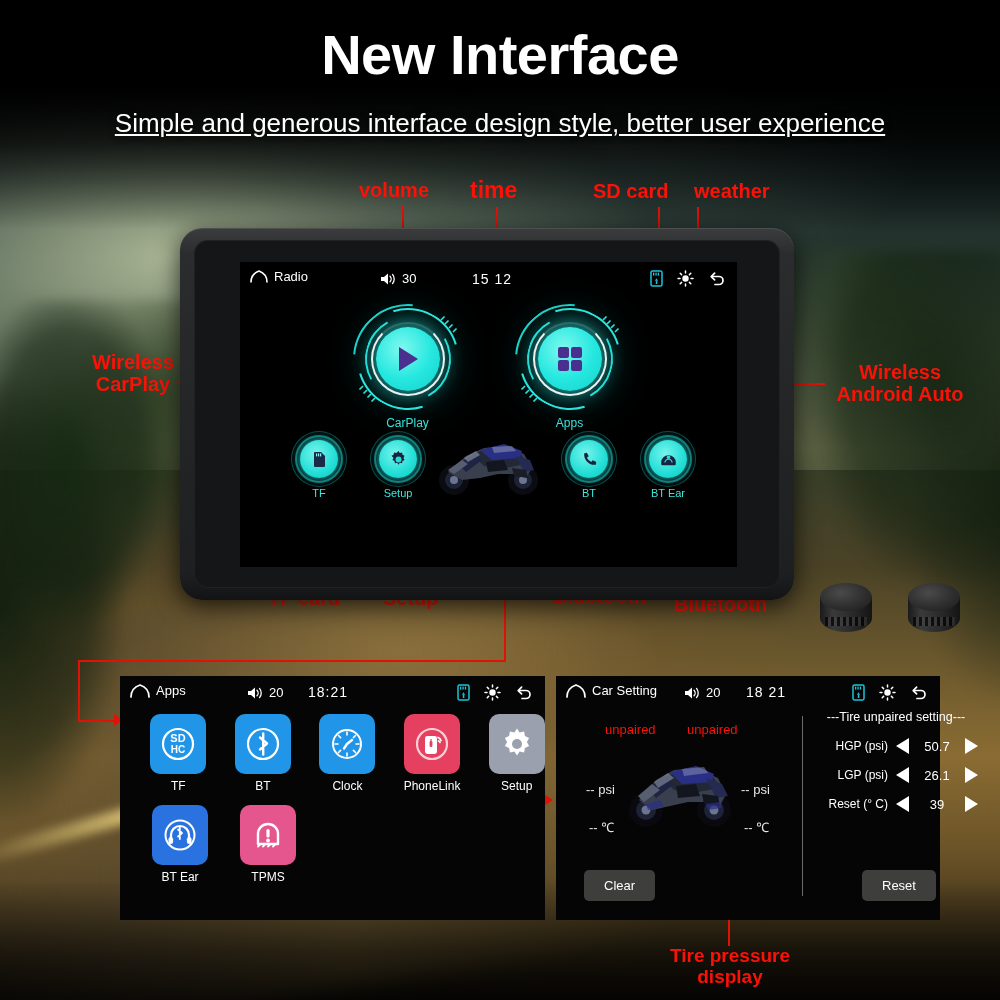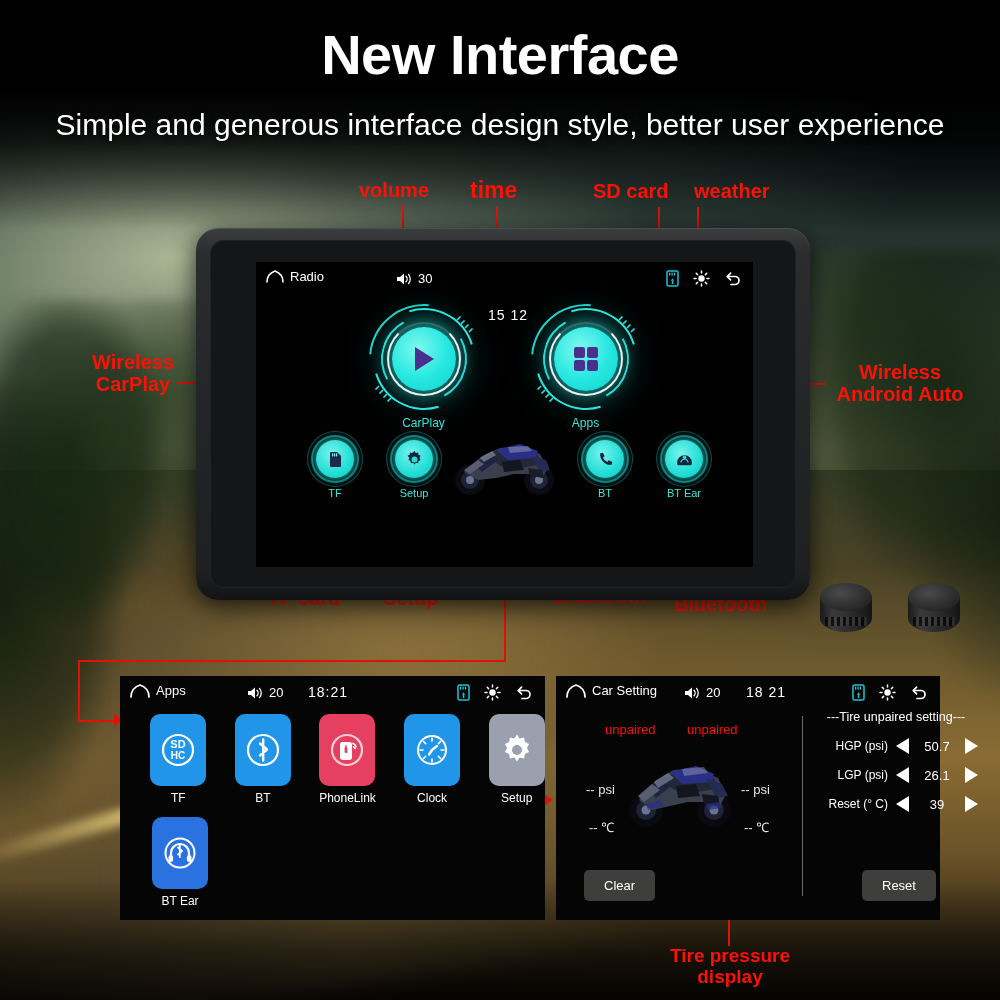--- a/index.html
+++ b/index.html
@@ -63,36 +63,37 @@
   }
 
   
   #headline {
     position: absolute; left: 0; top: 22px; width: 1000px; text-align: center;
     color: #ffffff; font-size: 56px; font-weight: bold; letter-spacing: -0.5px;
     text-shadow: 0 2px 10px rgba(0,0,0,0.9);
   }
   #subhead {
     position: absolute; left: 0; top: 108px; width: 1000px; text-align: center;
-    color: #ffffff; font-size: 30px; font-weight: 400;
+    color: #ffffff; font-size: 26px; font-weight: 400;
     text-shadow: 0 2px 8px rgba(0,0,0,0.9);
+    text-decoration: underline;
   }
 
   
   .anno {
     position: absolute; color: #fb1106; font-size: 20px; font-weight: 600;
     white-space: pre-line; line-height: 1.08; text-align: center;
   }
   .leader { position: absolute; background: #e01206; }
   .vline { width: 2px; }
   .hline { height: 2px; }
 
   
   #device {
-    position: absolute; left: 196px; top: 228px; width: 614px; height: 372px;
+    position: absolute; left: 180px; top: 228px; width: 614px; height: 372px;
     background: linear-gradient(#3a3c3d 0%, #2a2c2d 7%, #232526 50%, #1d1f20 93%, #111314 100%);
     border-radius: 22px;
     box-shadow: 0 6px 26px rgba(0,0,0,0.75), inset 0 1px 0 rgba(255,255,255,0.10);
     padding-left: 40px;
   }
   #device-inner {
     position: absolute; left: 14px; top: 12px; width: 586px; height: 348px;
     background: #151617; border-radius: 14px;
     box-shadow: inset 0 0 0 1px rgba(255,255,255,0.05);
   }
@@ -161,21 +162,21 @@
     border-radius: 0 0 26px 26px / 0 0 14px 14px;
   }
   .cap-grip { position: absolute; left: 5px; top: 34px; width: 42px; height: 9px;
     background: repeating-linear-gradient(90deg, rgba(0,0,0,0.7) 0 3px, rgba(90,90,90,0.25) 3px 6px); }
 
   
   .panel { position: absolute; background: #050505; }
   .apps-grid { position: absolute; left: 0; top: 38px; width: 100%; }
   .app-row { display: flex; gap: 28px; padding-left: 30px; margin-bottom: 12px; }
   .app { width: 60px; text-align: center; }
-  .app-tile { width: 56px; height: 72px; border-radius: 10px; margin: 0 auto; display: flex; align-items: center; justify-content: center; }
+  .app-tile { width: 56px; height: 60px; border-radius: 10px; margin: 0 auto; display: flex; align-items: center; justify-content: center; }
   .app-label { margin-top: 5px; color: #fff; font-size: 12px; }
 
   .cs-left { position: absolute; left: 0; top: 34px; width: 242px; height: 170px; }
   .cs-divider { position: absolute; left: 246px; top: 40px; width: 1px; height: 180px; background: #6b6b6b; }
   .cs-right { position: absolute; left: 250px; top: 34px; width: 180px; }
   .tp-title { color: #fff; font-size: 12.5px; text-align: center; margin-bottom: 14px; }
   .tp-row { display: flex; align-items: center; justify-content: flex-end; gap: 8px; margin-bottom: 13px; padding-right: 8px; }
   .tp-name { color: #fff; font-size: 12px; width: 76px; text-align: right; }
   .tp-val { color: #fff; font-size: 13px; width: 40px; text-align: center; }
   .tri { width: 0; height: 0; }
@@ -266,21 +267,21 @@
         </div>
         <div class="sb-vol" style="left:140px; top:9px;justify-content:flex-end;">
           <span class="ico">
             <svg width="17" height="14" viewBox="0 0 17 14">
                 <path d="M1 5h3l4-3.5v11L4 9H1z" fill="#fff"></path>
                 <path d="M10 4.2a4 4 0 010 5.6M12.5 2.4a7 7 0 010 9.2" fill="none" stroke="#fff" stroke-width="1.3" stroke-linecap="round"></path>
               </svg>
           </span>
           <span>30</span>
         </div>
-        <div class="sb-time" style="left:232px; top:9px;margin-top:36px;">15 12</div>
+        <div class="sb-time" style="left:232px; top:9px;">15 12</div>
         <div class="sb-right" style="right:12px; top:8px;">
           <span class="ico">
             <svg width="13" height="17" viewBox="0 0 13 17">
                 <rect x="1" y="1" width="11" height="15" rx="1.6" fill="none" stroke="#19c6d8" stroke-width="1.5"></rect>
                 <rect x="3" y="2.6" width="1.3" height="3" fill="#19c6d8"></rect>
                 <rect x="5.4" y="2.6" width="1.3" height="3" fill="#19c6d8"></rect>
                 <rect x="7.8" y="2.6" width="1.3" height="3" fill="#19c6d8"></rect>
                 <path d="M6.5 8.2l1.6 2.6H4.9z" fill="#19c6d8"></path>
                 <rect x="5.8" y="10.8" width="1.5" height="3.2" fill="#19c6d8"></rect>
               </svg>
@@ -521,50 +522,50 @@
             <svg width="38" height="38" viewBox="0 0 38 38">
                 <circle cx="19" cy="19" r="15" fill="none" stroke="#fff" stroke-width="2.2"></circle>
                 <path d="M16 12.5l7 6-7 6M16 24.5l7-6-7-6M19.2 8.5v21" fill="none" stroke="#fff" stroke-width="2.4" stroke-linecap="round" stroke-linejoin="round"></path>
               </svg>
           </span>
         </div>
         <div class="app-label">BT</div>
       </div>
 
       <div class="app">
+        <div class="app-tile" style="background:#2196e8;">
+          <span class="ico">
+            <svg width="38" height="38" viewBox="0 0 38 38">
+                <circle cx="19" cy="19" r="14" fill="none" stroke="#fff" stroke-width="2"></circle>
+                <g stroke="#fff" stroke-width="1.6" stroke-linecap="round">
+                  <path d="M19 7v3M19 28v3M7 19h3M28 19h3M10.5 10.5l2.1 2.1M25.4 25.4l2.1 2.1M27.5 10.5l-2.1 2.1M12.6 25.4l-2.1 2.1"></path>
+                </g>
+                <path d="M19 19l5-4M19 19l-3 4.5" fill="none" stroke="#fff" stroke-width="2.4" stroke-linecap="round"></path>
+              </svg>
+          </span>
+        </div>
+        <div class="app-label">Clock</div>
+      </div>
+
+      <div class="app">
         <div class="app-tile" style="background:#e5405f;">
           <span class="ico">
             <svg width="38" height="38" viewBox="0 0 38 38">
                 <circle cx="19" cy="19" r="15" fill="none" stroke="#fff" stroke-width="2.2" opacity="0.75"></circle>
                 <rect x="12" y="11" width="12" height="18" rx="2.4" fill="#fff"></rect>
                 <rect x="16.6" y="16" width="2.8" height="6" rx="1.2" fill="#e5405f"></rect>
                 <rect x="17.4" y="14" width="1.2" height="2.5" fill="#e5405f"></rect>
                 <path d="M25 12.5a5.5 5.5 0 013 3M25.6 16a2.5 2.5 0 011.4 1.4" fill="none" stroke="#fff" stroke-width="1.7" stroke-linecap="round"></path>
               </svg>
           </span>
         </div>
         <div class="app-label">PhoneLink</div>
       </div>
 
       <div class="app">
-        <div class="app-tile" style="background:#2196e8;">
-          <span class="ico">
-            <svg width="38" height="38" viewBox="0 0 38 38">
-                <circle cx="19" cy="19" r="14" fill="none" stroke="#fff" stroke-width="2"></circle>
-                <g stroke="#fff" stroke-width="1.6" stroke-linecap="round">
-                  <path d="M19 7v3M19 28v3M7 19h3M28 19h3M10.5 10.5l2.1 2.1M25.4 25.4l2.1 2.1M27.5 10.5l-2.1 2.1M12.6 25.4l-2.1 2.1"></path>
-                </g>
-                <path d="M19 19l5-4M19 19l-3 4.5" fill="none" stroke="#fff" stroke-width="2.4" stroke-linecap="round"></path>
-              </svg>
-          </span>
-        </div>
-        <div class="app-label">Clock</div>
-      </div>
-
-      <div class="app">
         <div class="app-tile" style="background:#9aa0ad;">
           <span class="ico">
             <svg width="36" height="36" viewBox="0 0 36 36">
                 <path d="M18 2.5l2.6 3.9 4.5-1 .8 4.6 4.2 1.9-2.2 4.1 2.2 4.1-4.2 1.9-.8 4.6-4.5-1-2.6 3.9-2.6-3.9-4.5 1-.8-4.6-4.2-1.9 2.2-4.1-2.2-4.1 4.2-1.9.8-4.6 4.5 1z" fill="#fff"></path>
                 <circle cx="18" cy="18" r="5" fill="#9aa0ad"></circle>
               </svg>
           </span>
         </div>
         <div class="app-label">Setup</div>
       </div>
@@ -581,20 +582,33 @@
                 <path d="M10 22v-3a9 9 0 0118 0v3" fill="none" stroke="#fff" stroke-width="2.2" stroke-linecap="round"></path>
                 <rect x="7.5" y="21" width="4.6" height="7" rx="2.3" fill="#fff"></rect>
                 <rect x="25.9" y="21" width="4.6" height="7" rx="2.3" fill="#fff"></rect>
                 <path d="M17 13.5l4 3.5-4 3.5M17 20.5l4-3.5-4-3.5M18.8 11v12" fill="none" stroke="#fff" stroke-width="1.8" stroke-linecap="round" stroke-linejoin="round"></path>
               </svg>
           </span>
         </div>
         <div class="app-label">BT Ear</div>
       </div>
 
+      <div class="app">
+        <div class="app-tile" style="background:#e5568f;">
+          <span class="ico">
+            <svg width="36" height="34" viewBox="0 0 36 34">
+                <path d="M8 26V16a10 10 0 0120 0v10z" fill="none" stroke="#fff" stroke-width="2.4" stroke-linejoin="round"></path>
+                <rect x="16.4" y="11" width="3.2" height="8.5" rx="1.5" fill="#fff"></rect>
+                <circle cx="18" cy="22.5" r="1.9" fill="#fff"></circle>
+                <path d="M8 28.5l2-2M13 28.5l2-2M18 28.5l2-2M23 28.5l2-2" stroke="#fff" stroke-width="1.8" stroke-linecap="round"></path>
+              </svg>
+          </span>
+        </div>
+        <div class="app-label">TPMS</div>
+      </div>
 
     </div>
   </div>
 </div>
 
 <div class="panel" style="left:556px; top:676px; width:384px; height:244px;">
 
   <div class="statusbar">
     <div class="sb-left">
       <span class="ico">

